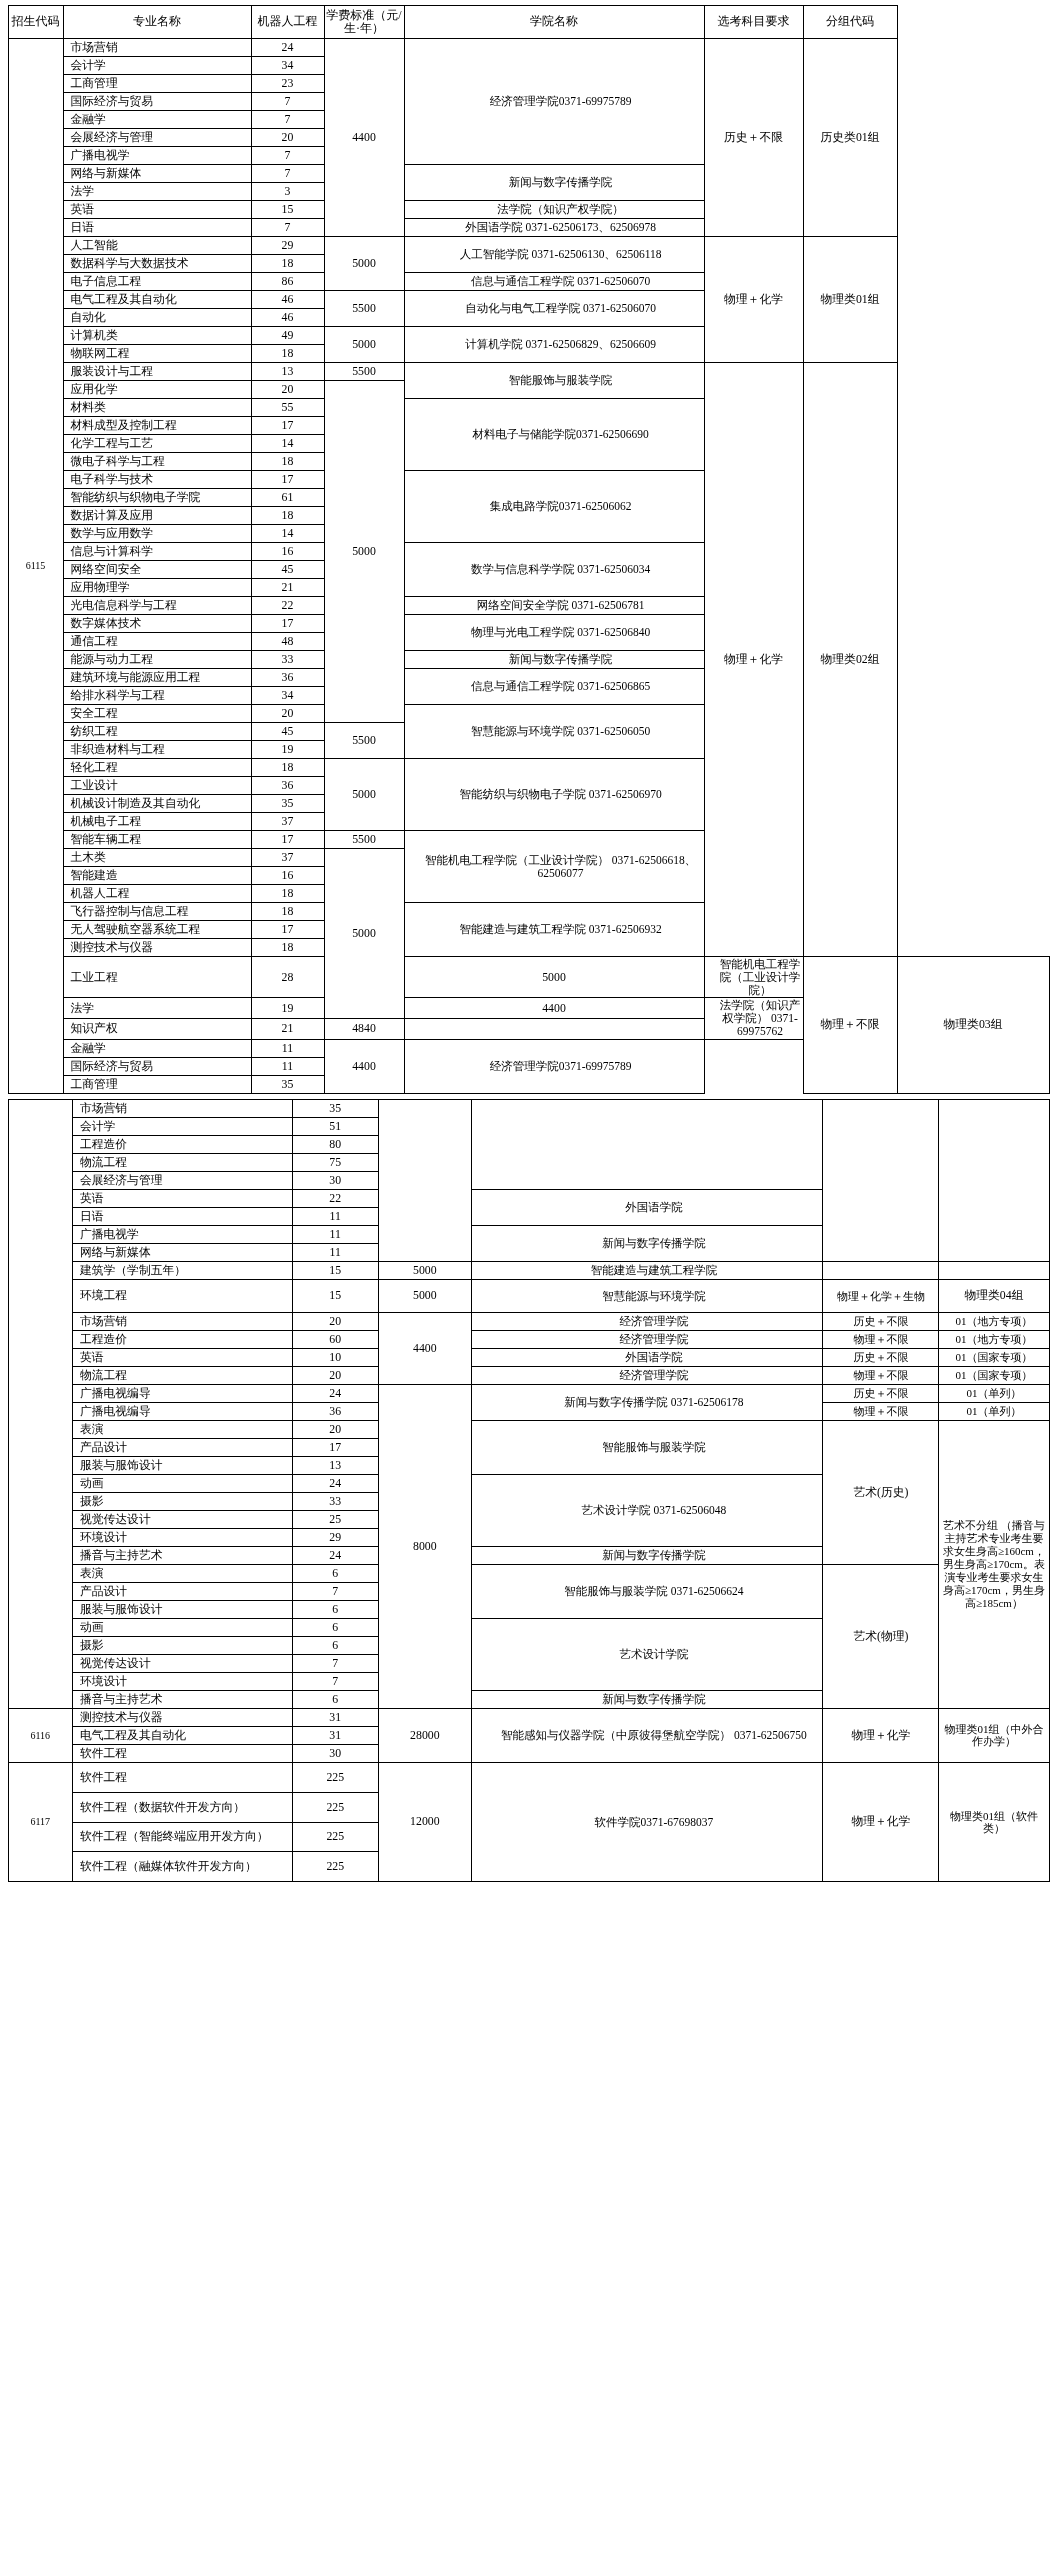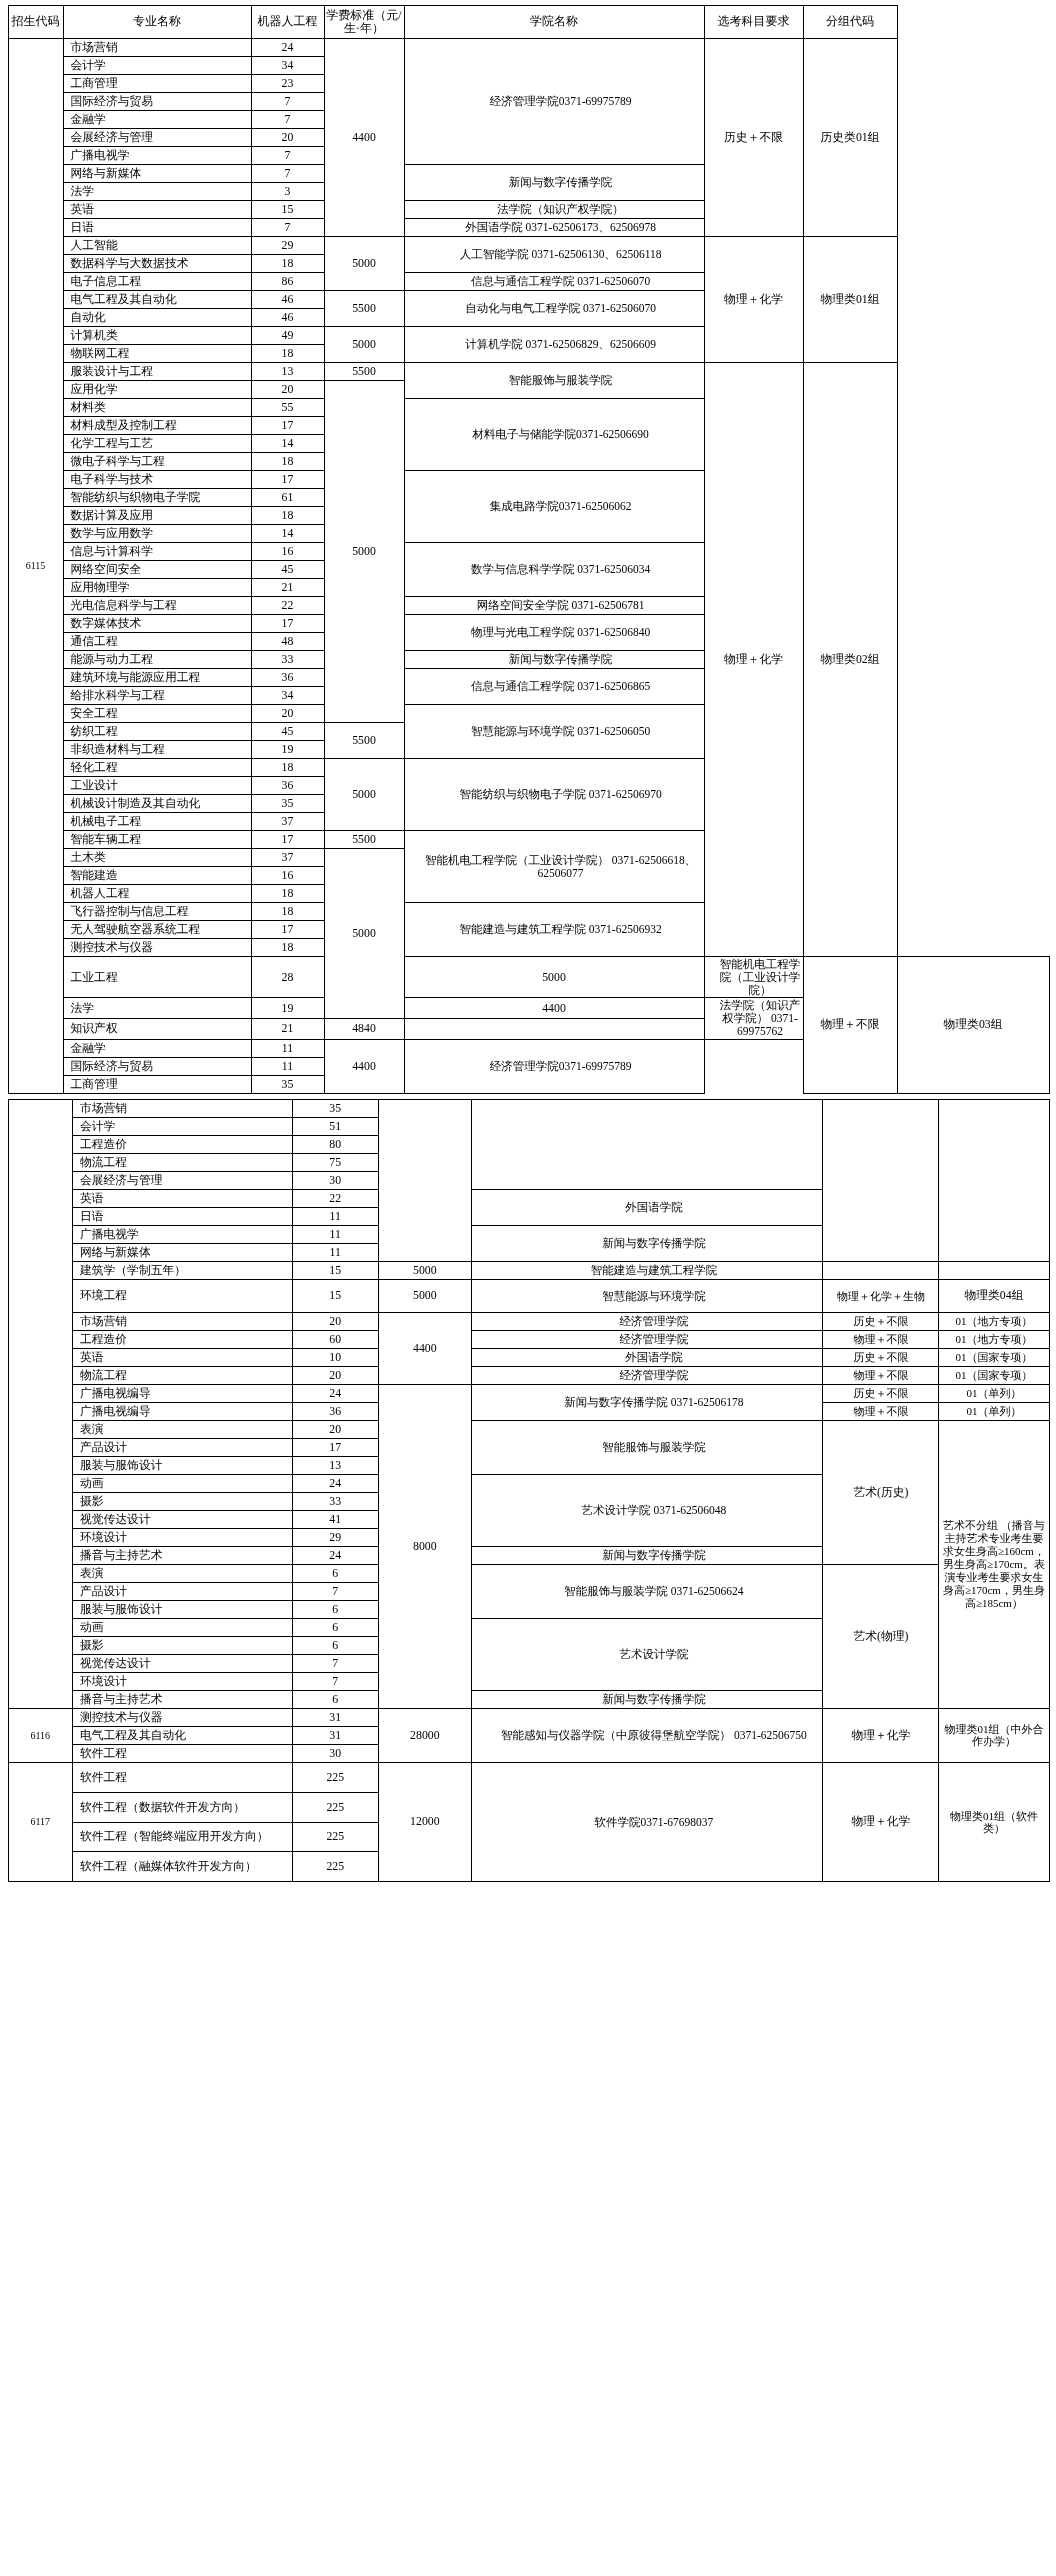--- a/index.html
+++ b/index.html
@@ -450,21 +450,21 @@
           <td class="major">动画</td>
           <td>24</td>
           <td rowspan="4" class="coll">艺术设计学院  0371-62506048</td>
         </tr>
         <tr class="r">
           <td class="major">摄影</td>
           <td>33</td>
         </tr>
         <tr class="r">
           <td class="major">视觉传达设计</td>
-          <td>41</td>
+          <td>25</td>
         </tr>
         <tr class="r">
           <td class="major">环境设计</td>
           <td>29</td>
         </tr>
         <tr class="r">
           <td class="major">播音与主持艺术</td>
           <td>24</td>
           <td rowspan="1" class="coll">新闻与数字传播学院</td>
         </tr>

